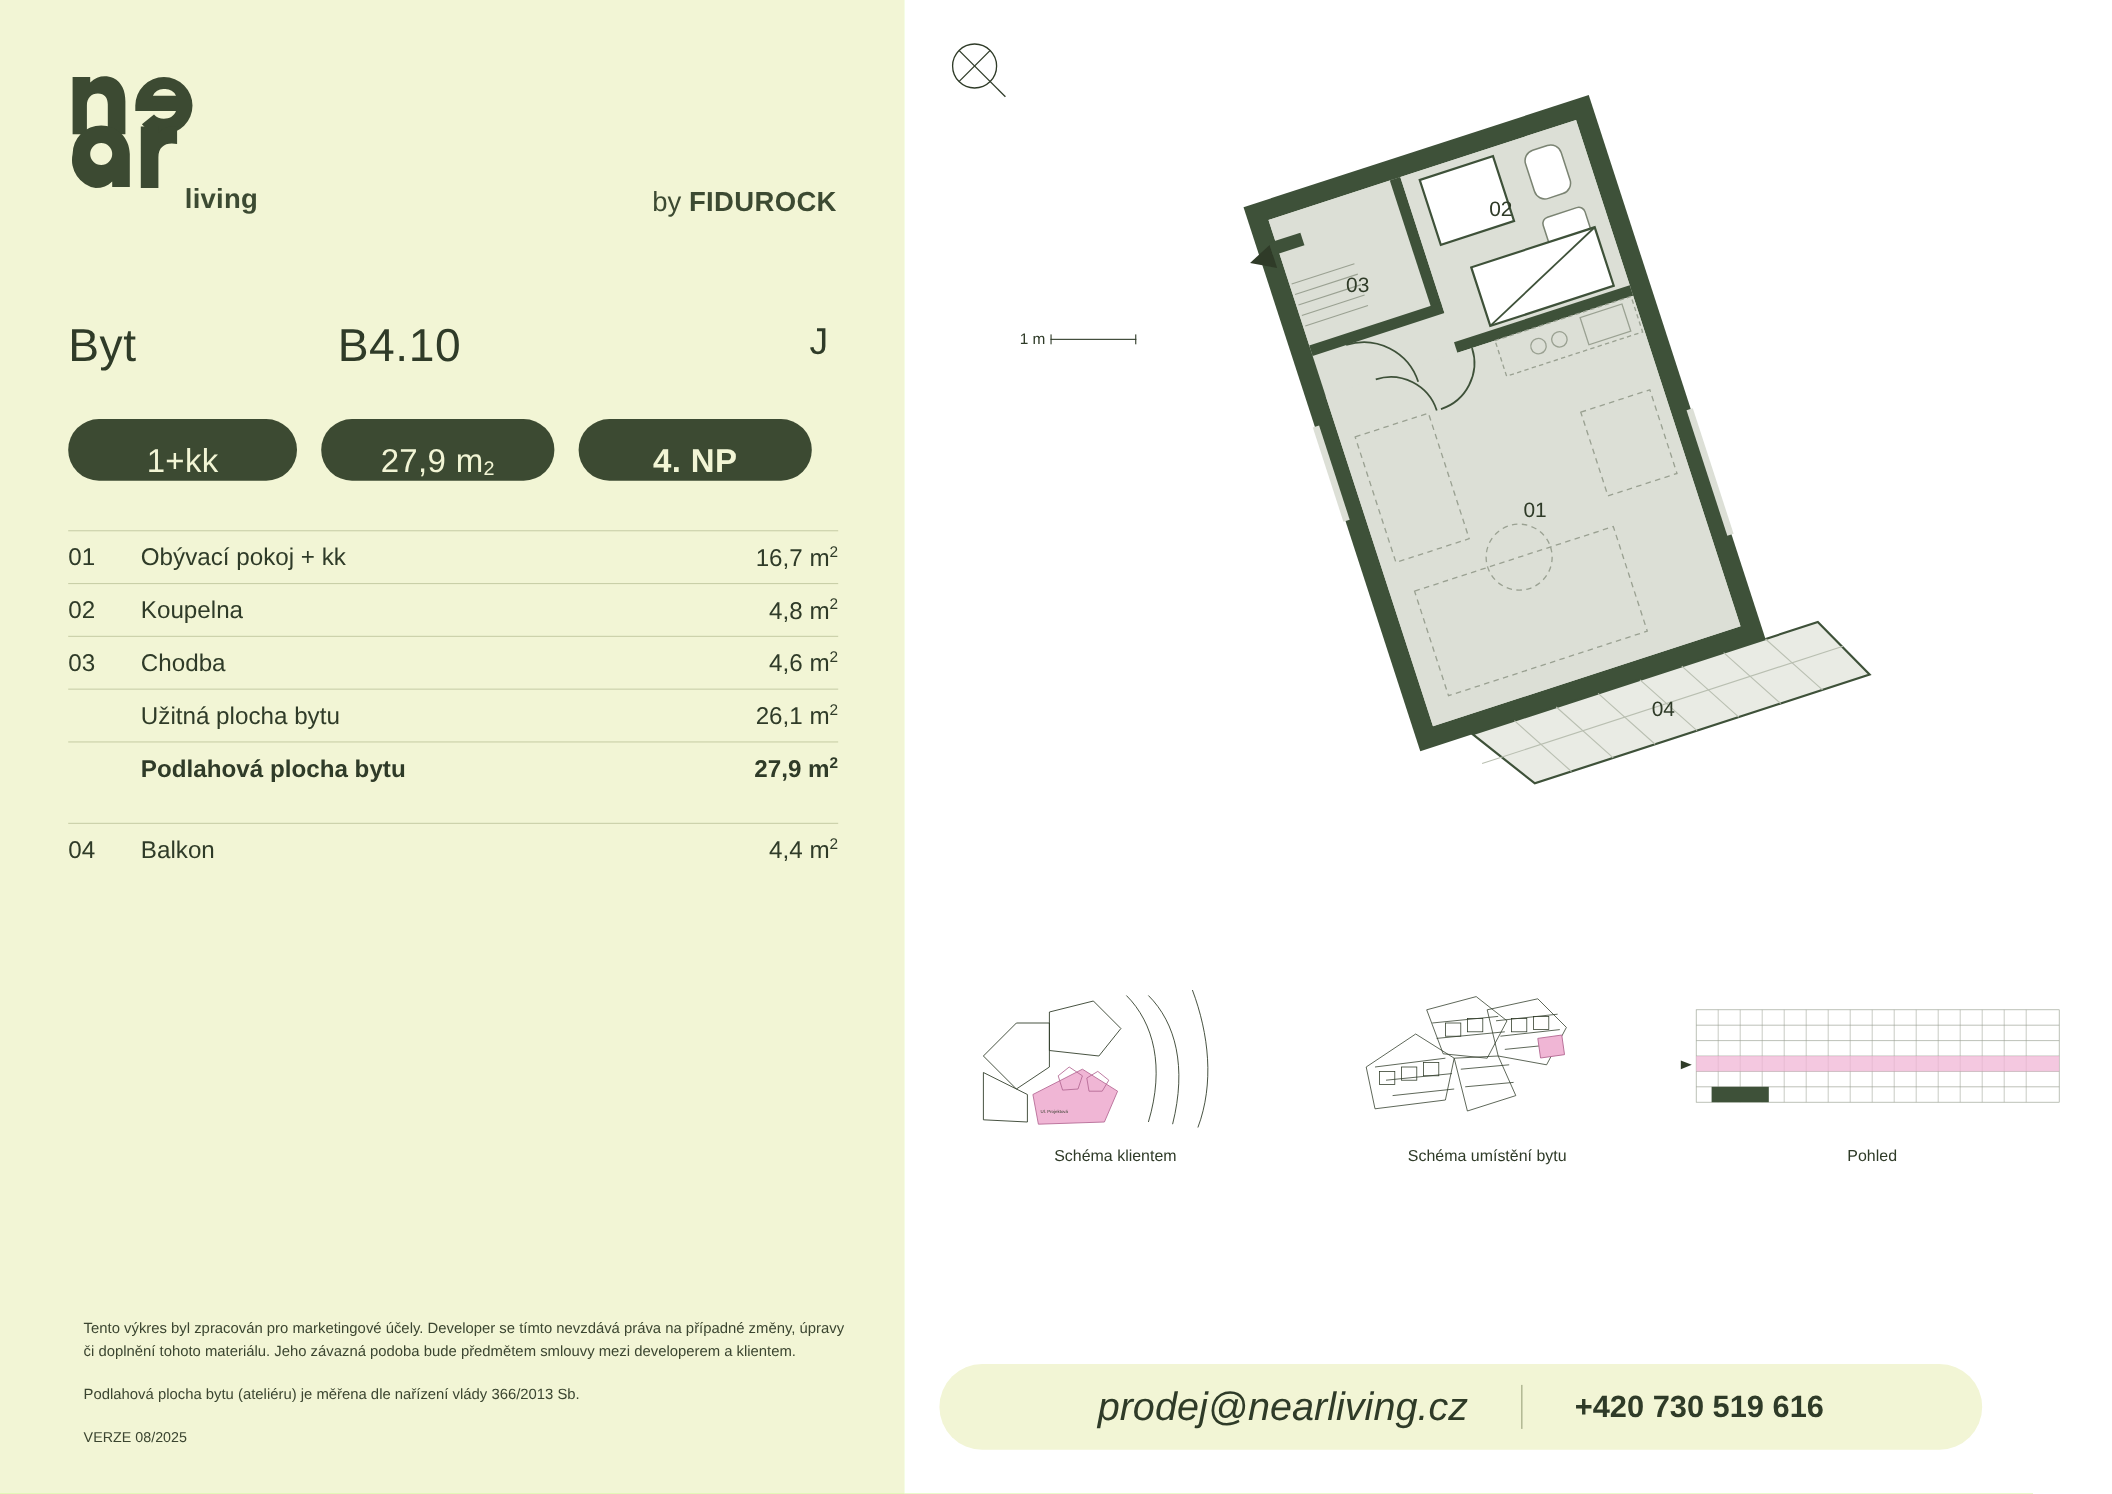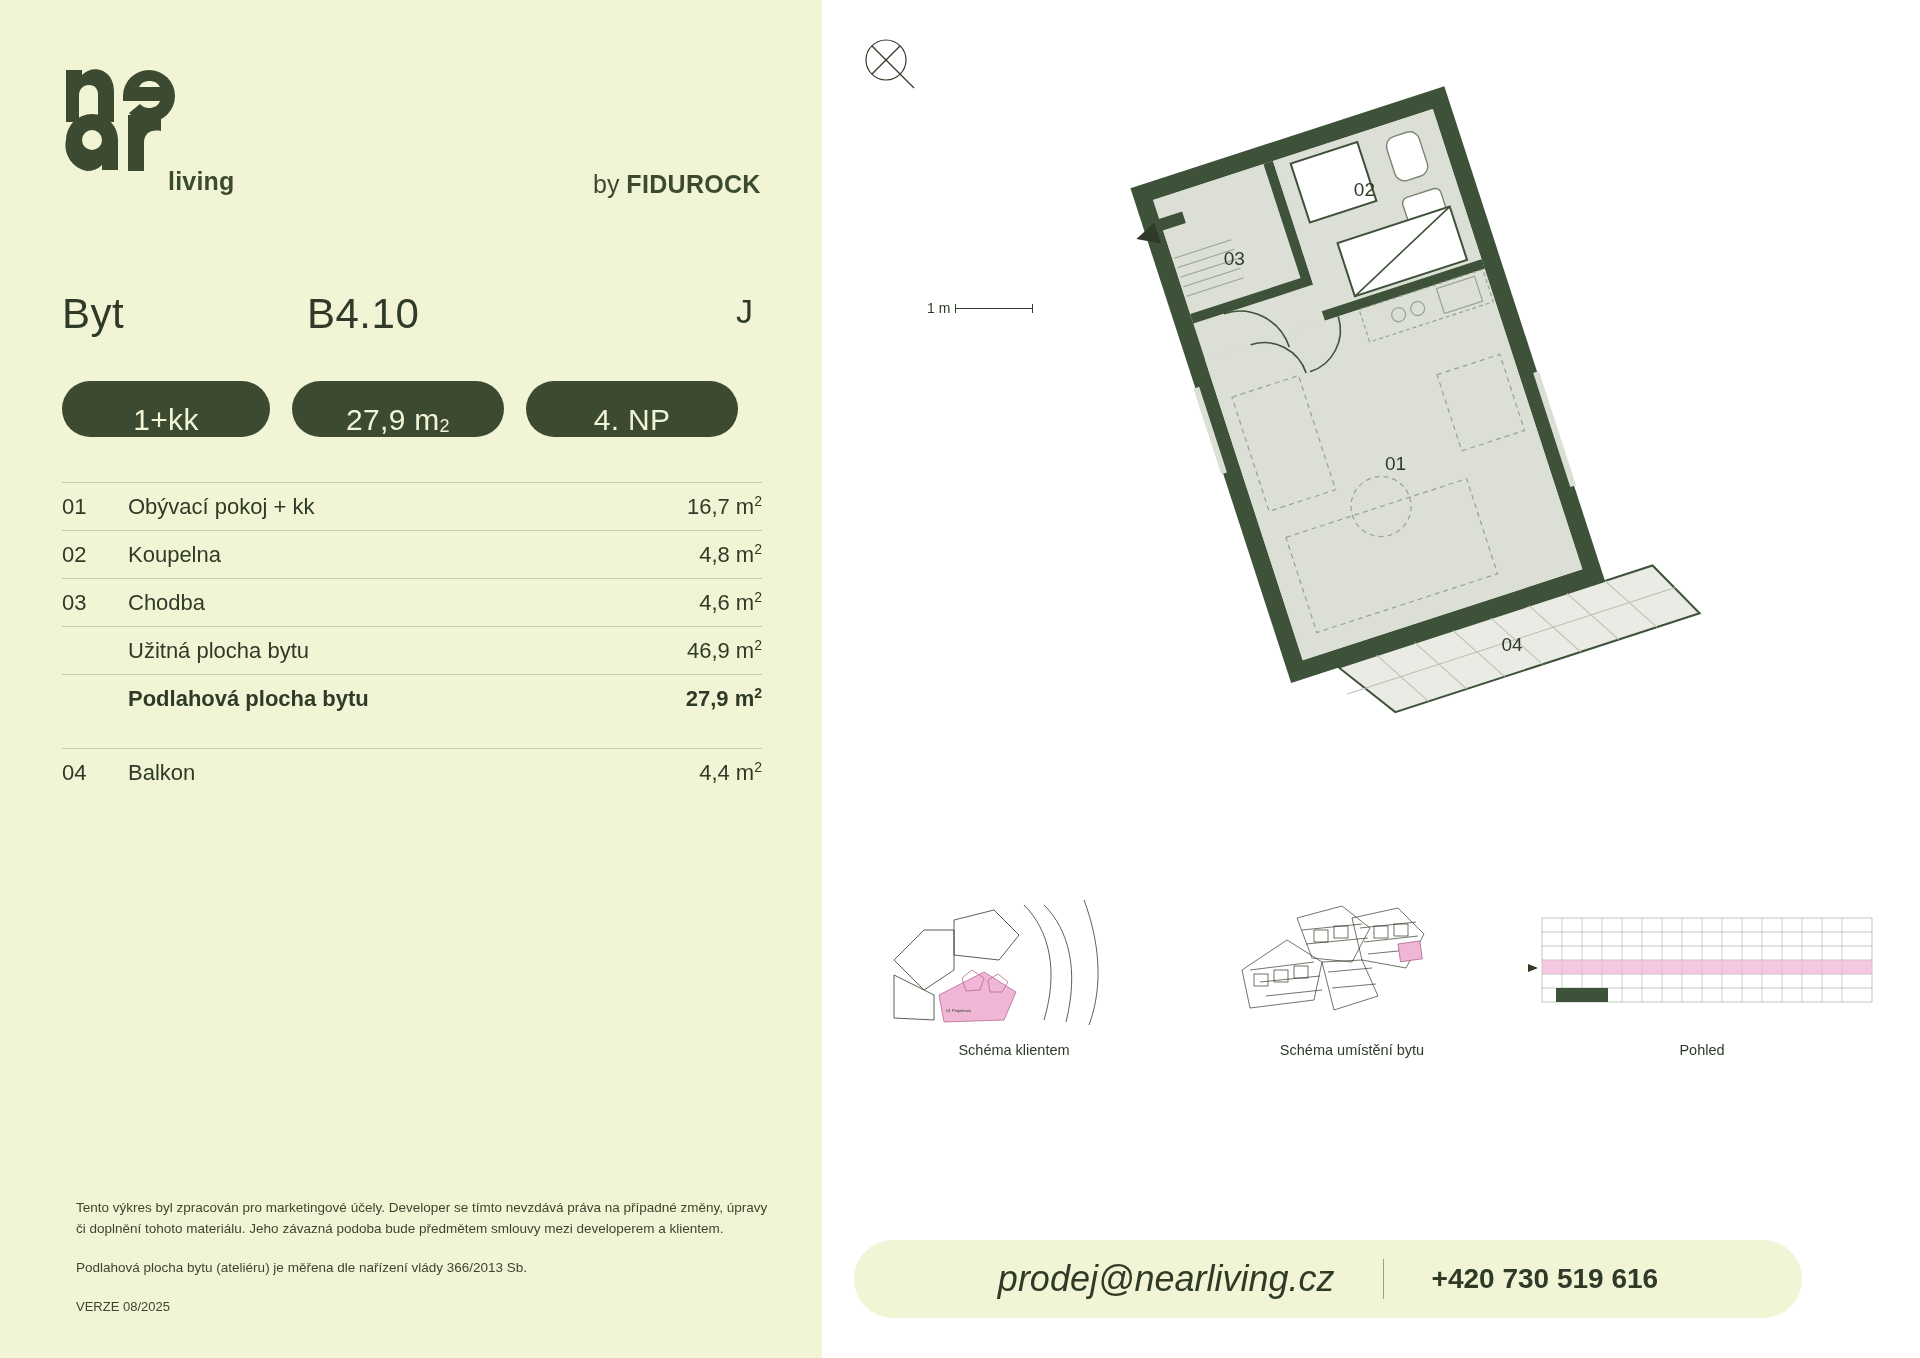--- a/index.html
+++ b/index.html
@@ -85,21 +85,21 @@
     height: 56px;
     display: flex;
     align-items: flex-end;
     justify-content: center;
     font-size: 30px;
     letter-spacing: .3px;
     padding: 0 10px;
   }
   .badge.b1 { width: 208px; }
   .badge.b2 { width: 212px; }
-  .badge.b3 { width: 212px; }
+  .badge.b3 { width: 212px; font-weight: bold; }
   .badge sup { font-size: 18px; vertical-align: super; }
 
   
   .table {
     position: absolute;
     left: 62px; top: 482px;
     width: 700px;
   }
   .trow {
     display: flex;
@@ -282,21 +282,21 @@
 
       <div class="trow">
         <div class="num">03</div>
         <div class="nm">Chodba</div>
         <div class="ar"><span>4,6 m</span><sup>2</sup></div>
       </div>
 
       <div class="trow">
         <div class="num"></div>
         <div class="nm">Užitná plocha bytu</div>
-        <div class="ar"><span>46,9 m</span><sup>2</sup></div>
+        <div class="ar"><span>26,1 m</span><sup>2</sup></div>
       </div>
 
       <div class="trow bold">
         <div class="num"></div>
         <div class="nm">Podlahová plocha bytu</div>
         <div class="ar"><span>27,9 m</span><sup>2</sup></div>
       </div>
 
       <div class="spacer"></div>
 

